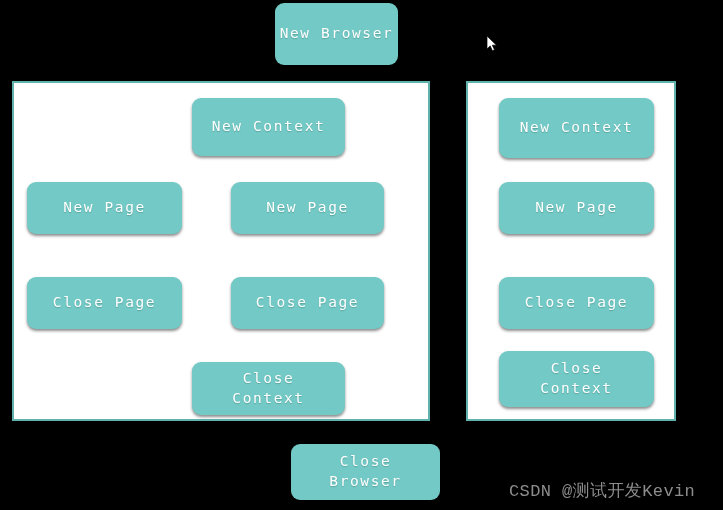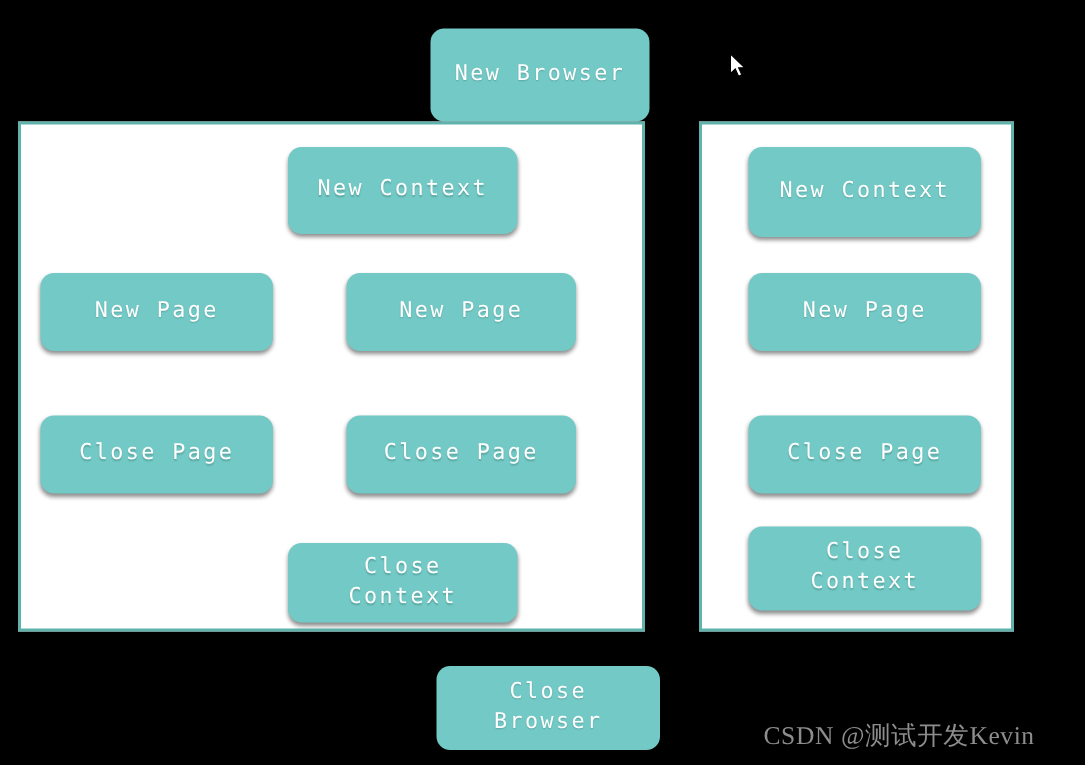--- a/index.html
+++ b/index.html
@@ -41,39 +41,39 @@
     padding: 2px 4px;
     box-shadow: 0 2px 3px rgba(0,0,0,0.45);
     white-space: pre-line;
     cursor: pointer;
     text-shadow: 0 1px 1px rgba(0,0,0,0.18);
   }
 
   .watermark {
     position: absolute;
     color: #8d8d8d;
-    font-family: Liberation Serif, serif;
+    font-family: Liberation Mono, monospace;
     font-size: 17px;
     letter-spacing: 0.4px;
     white-space: nowrap;
   }
 
   .cursor {
     position: absolute;
     width: 12px;
     height: 18px;
     pointer-events: none;
   }
 </style>
 </head>
 <body>
 
 <div id="app">
 
-  <button class="btn" style="left:287px; top:3px; width:146px; height:62px;margin-top:16px;">New Browser</button>
+  <button class="btn" style="left:275px; top:3px; width:123px; height:62px;">New Browser</button>
 
   <div class="panel" style="left:12px; top:81px; width:418px; height:340px;">
 
     <button class="btn" style="left:178px; top:15px; width:153px; height:58px;">New Context</button>
 
     <button class="btn" style="left:13px; top:99px; width:155px; height:52px;">New Page</button>
 
     <button class="btn" style="left:217px; top:99px; width:153px; height:52px;">New Page</button>
 
     <button class="btn" style="left:13px; top:194px; width:155px; height:52px;">Close Page</button>

